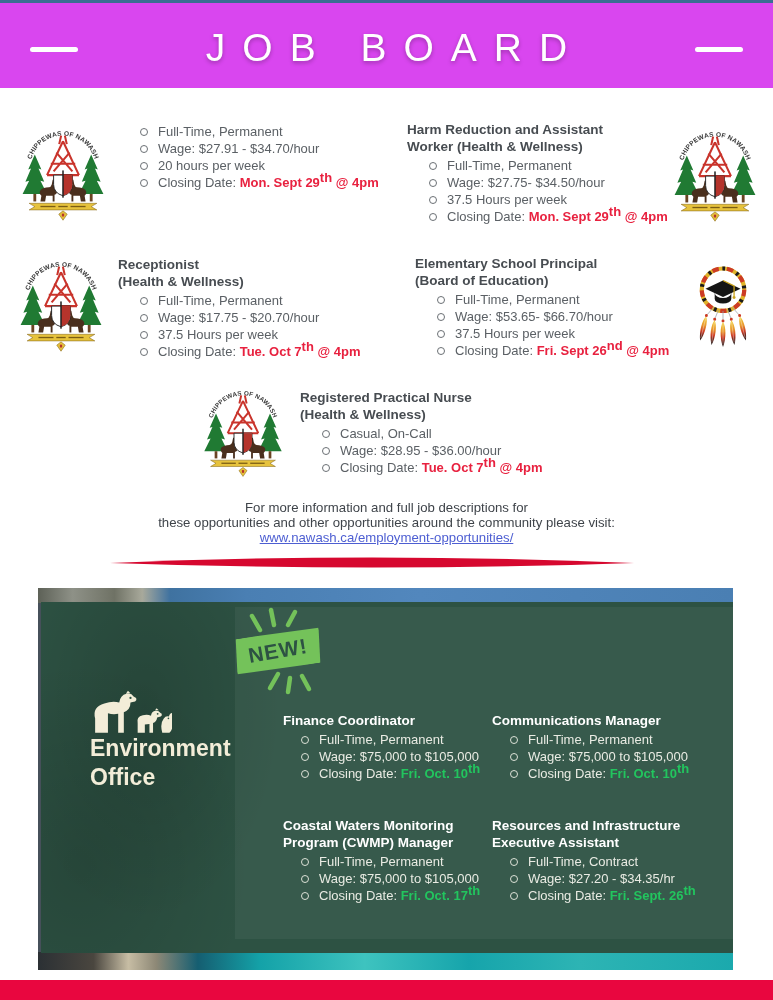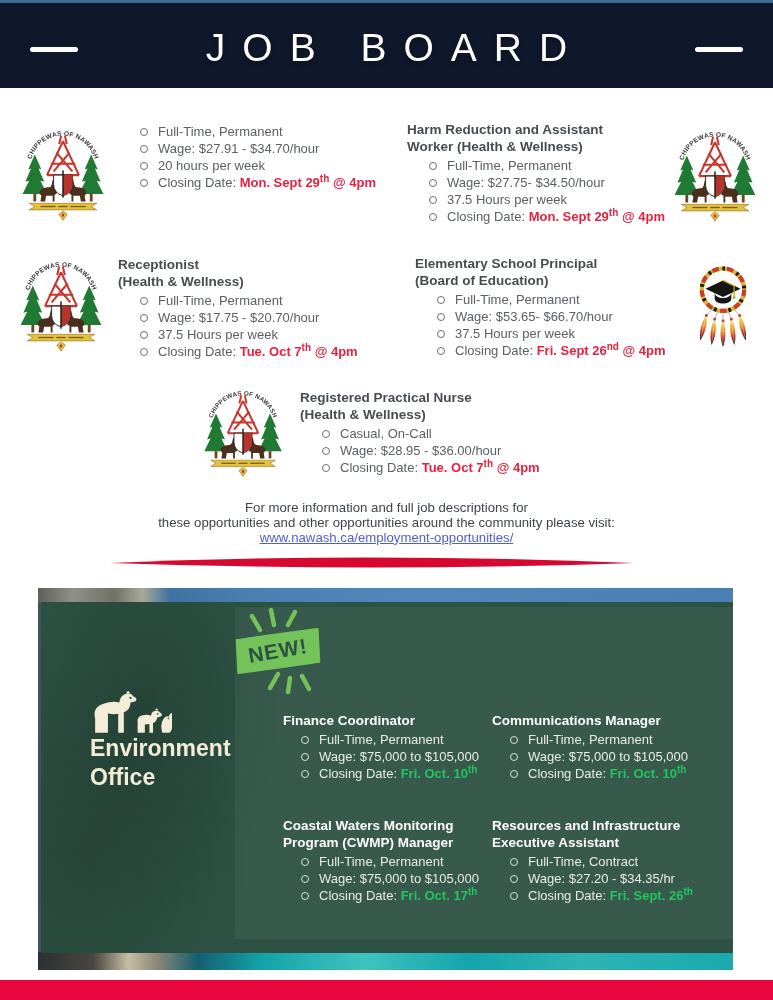--- a/index.html
+++ b/index.html
@@ -1,31 +1,31 @@
 <!DOCTYPE html>
 <html><head>
 <meta charset="utf-8">
 <style>
   html,body{margin:0;padding:0;}
   body{width:773px;height:1000px;position:relative;background:#ffffff;
        font-family:"Liberation Sans",sans-serif;overflow:hidden;}
   .topline{position:absolute;top:0;left:0;width:773px;height:3px;background:#3a6e92;}
-  .banner{position:absolute;top:3px;left:0;width:773px;height:85px;background:#0f172a;}
+  .banner{position:absolute;top:3px;left:0;width:773px;height:85px;background:#d946ef;}
   .banner h1{margin:0;padding-top:23px;text-align:center;font-size:39px;font-weight:normal;
              color:#fff;letter-spacing:17px;margin-right:-17px;text-shadow:0 2px 4px rgba(0,0,0,.28);}
   .dash{position:absolute;top:44px;width:48px;height:5px;background:#fff;border-radius:2.5px;}
   .dash.l{left:30px;} .dash.r{right:30px;}
 
   .job{position:absolute;width:295px;}
   .job .tl{font-weight:bold;font-size:13.5px;line-height:17px;color:#474c51;}
   .job ul{list-style:none;margin:2px 0 0 22px;padding:0;}
   .job li{display:flex;font-size:13px;line-height:17px;color:#5b6065;}
   .ring{flex:0 0 auto;width:6px;height:6px;border:1.5px solid #6b7075;border-radius:50%;margin:4.5px 10px 0 0;}
   .closing{color:#e8213f;font-weight:bold;white-space:nowrap;}
-  sup{font-size:10px;vertical-align:super;line-height:0;}
+  sup{font-size:13px;vertical-align:super;line-height:0;}
   .logo{position:absolute;}
 
   .info{position:absolute;top:501px;left:0;width:773px;text-align:center;
         font-size:13.2px;line-height:14.8px;color:#3f444a;}
   .info a{color:#4d5ed2;text-decoration:underline;}
   .lens{position:absolute;top:557px;left:110px;}
 
   .photo{position:absolute;left:38px;top:588px;width:695px;height:382px;background:#46505a;}
   .water-top{position:absolute;top:0;left:0;width:695px;height:15px;
     background:linear-gradient(90deg,#5d6157 0%,#8e9187 5%,#6f7265 11%,#a8a99b 15%,#3f72a0 19%,#4a7fb3 30%,#5287bd 55%,#4a7fb3 100%);}

